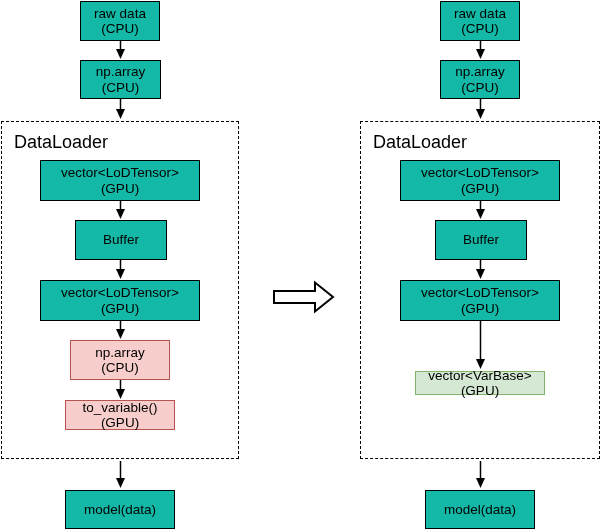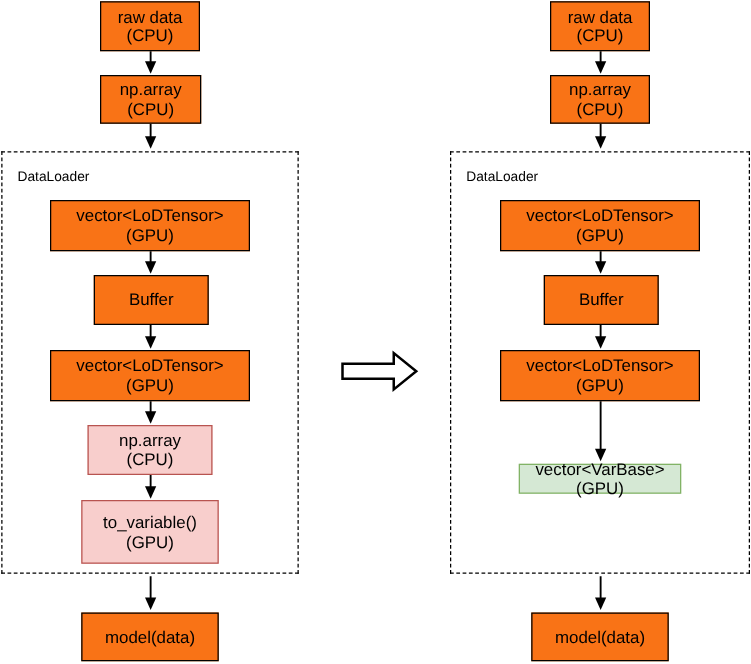--- a/index.html
+++ b/index.html
@@ -9,21 +9,21 @@
     height: 531px;
     background: #ffffff;
     font-family: "Liberation Sans", sans-serif;
     color: #000;
     overflow: hidden;
   }
   .node {
     position: absolute;
     box-sizing: border-box;
     border: 1.5px solid #000000;
-    background: #f97316;
+    background: #14b8a6;
     display: flex;
     flex-direction: column;
     align-items: center;
     justify-content: center;
     text-align: center;
     font-size: 13.5px;
     line-height: 15.5px;
     white-space: nowrap;
   }
   .node.red   { background: #f8cecc; border-color: #b85450; }
@@ -31,21 +31,21 @@
   .group {
     position: absolute;
     box-sizing: border-box;
     border: 1.2px dashed #000000;
     background: transparent;
   }
   .group-label {
     position: absolute;
     top: 12px;
     left: 12px;
-    font-size: 11px;
+    font-size: 18px;
     line-height: 16px;
     white-space: nowrap;
   }
   #arrow-layer {
     position: absolute;
     top: 0; left: 0;
     width: 601px; height: 531px;
     pointer-events: none;
   }
   #arrow-layer line    { stroke: #000; stroke-width: 1.5; }
@@ -80,21 +80,21 @@
     <span>Buffer</span>
   </div>
   <div class="node" style="left:40px; top:280px; width:160px; height:41px;">
     <span>vector&lt;LoDTensor&gt;</span>
     <span>(GPU)</span>
   </div>
   <div class="node red" style="left:70px; top:340px; width:100px; height:40px;">
     <span>np.array</span>
     <span>(CPU)</span>
   </div>
-  <div class="node red" style="left:65px; top:400px; width:110px; height:51px;">
+  <div class="node red" style="left:65px; top:400px; width:110px; height:30px;">
     <span>to_variable()</span>
     <span>(GPU)</span>
   </div>
   <div class="node" style="left:65px; top:490px; width:110px; height:39px;">
     <span>model(data)</span>
   </div>
 
   <div class="node" style="left:440px; top:1px; width:80px; height:40px;">
     <span>raw data</span>
     <span>(CPU)</span>

